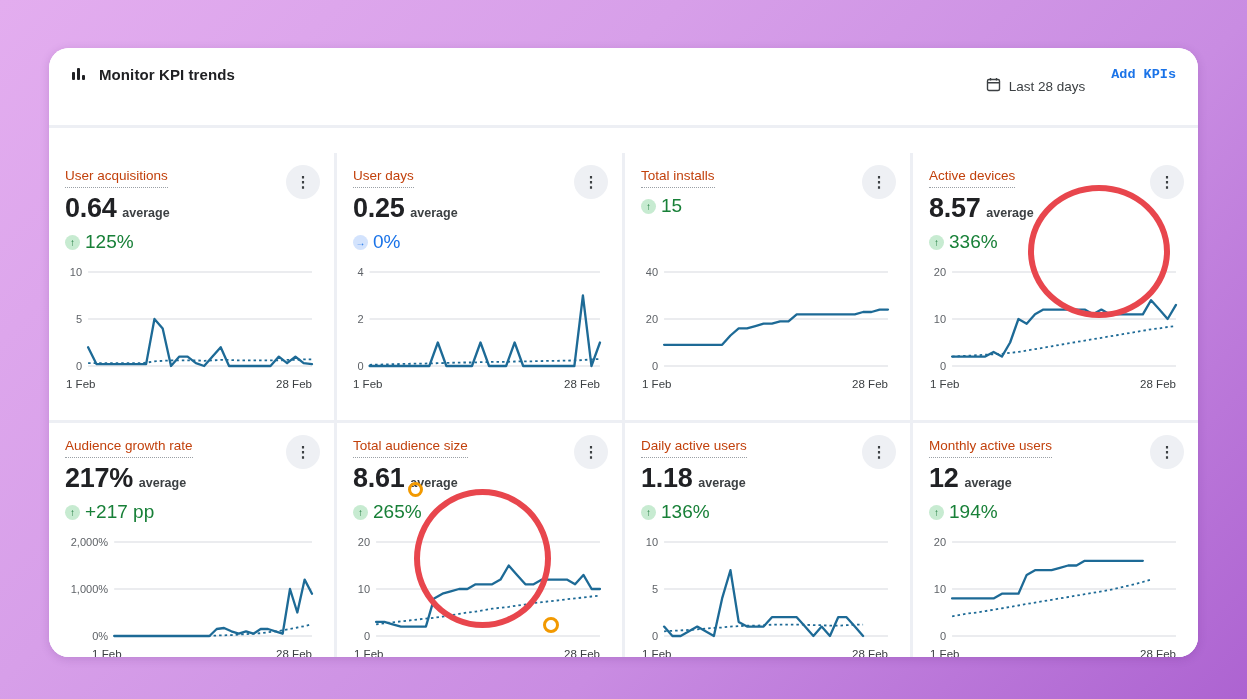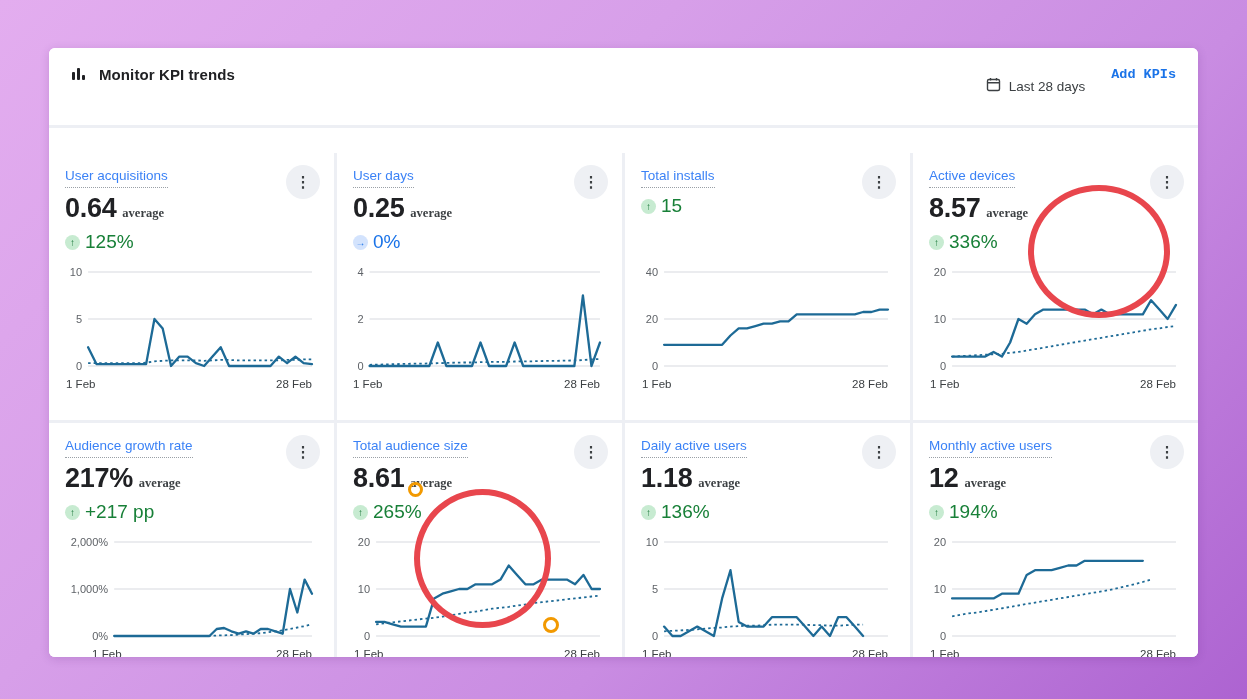--- a/index.html
+++ b/index.html
@@ -4,21 +4,21 @@
 <style>
   * { box-sizing: border-box; margin: 0; padding: 0; }
   html, body { width: 1247px; height: 699px; overflow: hidden; }
   body {
     font-family: "Liberation Sans", sans-serif;
     background: linear-gradient(135deg, #e3adef 0%, #d79fe9 35%, #c98ce2 65%, #ad63d1 100%);
     position: relative;
   }
   .card {
     position: absolute; left: 49px; top: 48px; width: 1149px; height: 609px;
-    background: #ffffff; border-radius: 6px; overflow: hidden;
+    background: #ffffff; border-radius: 20px; overflow: hidden;
     display: flex; flex-direction: column;
     box-shadow: 0 2px 10px rgba(80,20,110,.18);
     gap: 25px;
   }
   .card-header {
     height: 52px; flex: 0 0 52px; background: #fff;
     display: flex; align-items: center; padding: 0 22px;
   }
   .hdr-icon { display: inline-flex; margin-right: 12px; }
   .hdr-title { font-size: 15px; font-weight: 700; color: #202124; letter-spacing: .1px; }
@@ -30,32 +30,32 @@
     flex: 0 0 537px; display: grid;
     grid-template-columns: repeat(4, 1fr); grid-template-rows: repeat(2, 1fr);
     gap: 3px; background: #edeff4;
   }
   .bottom-strip { flex: 1 1 auto; background: #fff; }
   .tile {
     background: #fff; padding: 14px 16px 12px 16px;
     display: flex; flex-direction: column; position: relative;
   }
   .t-title {
-    align-self: flex-start; font-size: 13.5px; color: #3b82f6;
+    align-self: flex-start; font-size: 13.5px; color: #c2410c;
     border-bottom: 1.5px dotted #9aa0a6; padding-bottom: 2px; cursor: pointer;
     max-width: 200px; line-height: 1.35;
   }
   .menu-btn {
     position: absolute; top: 12px; right: 14px; width: 34px; height: 34px;
     border-radius: 50%; background: #eef0f4; border: none; cursor: pointer;
     color: #3c4043; font-size: 15px; font-weight: 700; line-height: 34px; text-align: center;
   }
   .t-valrow { display: flex; align-items: baseline; gap: 6px; margin-top: 5px; }
   .t-value { font-size: 27px; font-weight: 700; color: #202124; letter-spacing: -.3px; }
-  .t-suffix { font-size: 12.5px; font-weight: 700; color: #3c4043; font-family: Liberation Serif, serif; }
+  .t-suffix { font-size: 12.5px; font-weight: 700; color: #3c4043; }
   .badge { display: inline-flex; align-items: center; gap: 5px; margin-top: 7px; align-self: flex-start; }
   .badge-arrow {
     width: 15px; height: 15px; border-radius: 50%; font-size: 10px;
     display: inline-flex; align-items: center; justify-content: center;
   }
   .badge.green .badge-arrow { background: #c7ebd1; color: #137333; }
   .badge.blue  .badge-arrow { background: #d3e3fd; color: #1a73e8; }
   .badge-text { font-size: 19px; font-weight: 400; }
   .badge.green .badge-text { color: #188038; }
   .badge.blue  .badge-text { color: #1a73e8; }

